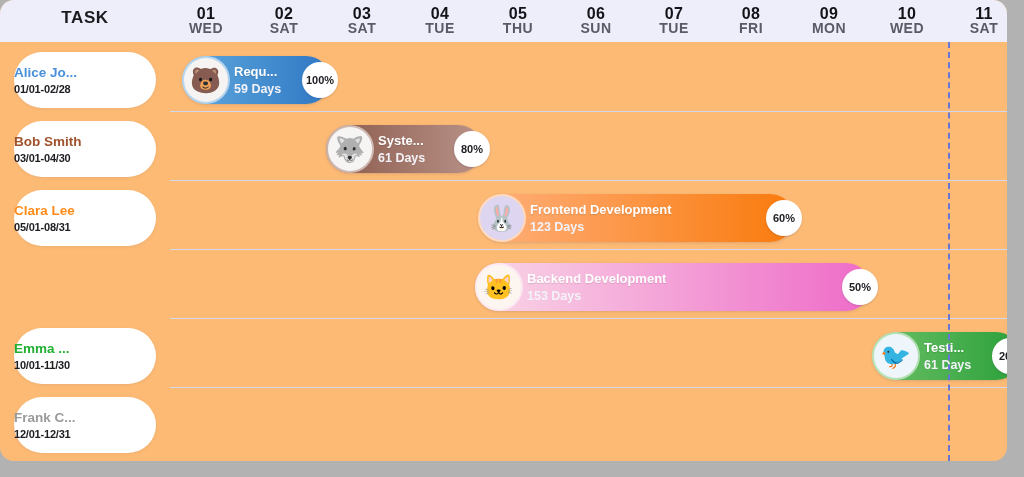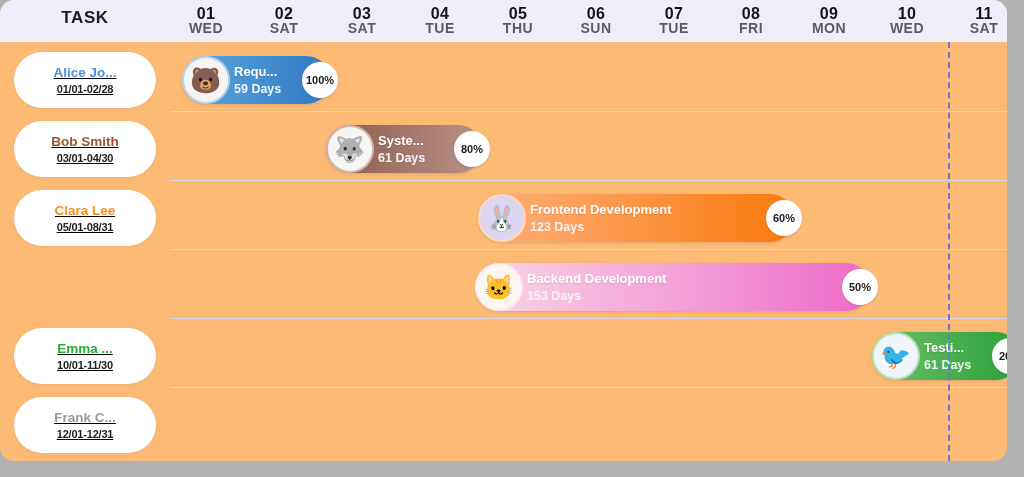--- a/index.html
+++ b/index.html
@@ -48,21 +48,21 @@
     position:absolute;top:0;width:0;height:419px;
     border-left:2px dashed #6a76d6;
   }
 
   
   #task-column{position:absolute;left:0;top:42px;width:170px;height:419px;}
   .task-chip{
     position:absolute;left:14px;width:142px;height:56px;
     background:#ffffff;border-radius:28px;
     box-shadow:0 1px 3px rgba(90,95,140,0.10);
-    display:flex;flex-direction:column;align-items:center;justify-content:center;text-decoration:underline;
+    display:flex;flex-direction:column;align-items:flex-start;justify-content:center;
   }
   .task-chip-name{
     font-size:13.5px;font-weight:bold;line-height:17px;
     white-space:nowrap;overflow:hidden;text-overflow:ellipsis;
     max-width:128px;text-align:center;
   }
   .task-chip-dates{
     font-size:11px;font-weight:bold;color:#1d1d22;line-height:15px;
     margin-top:1px;letter-spacing:-0.2px;
   }

